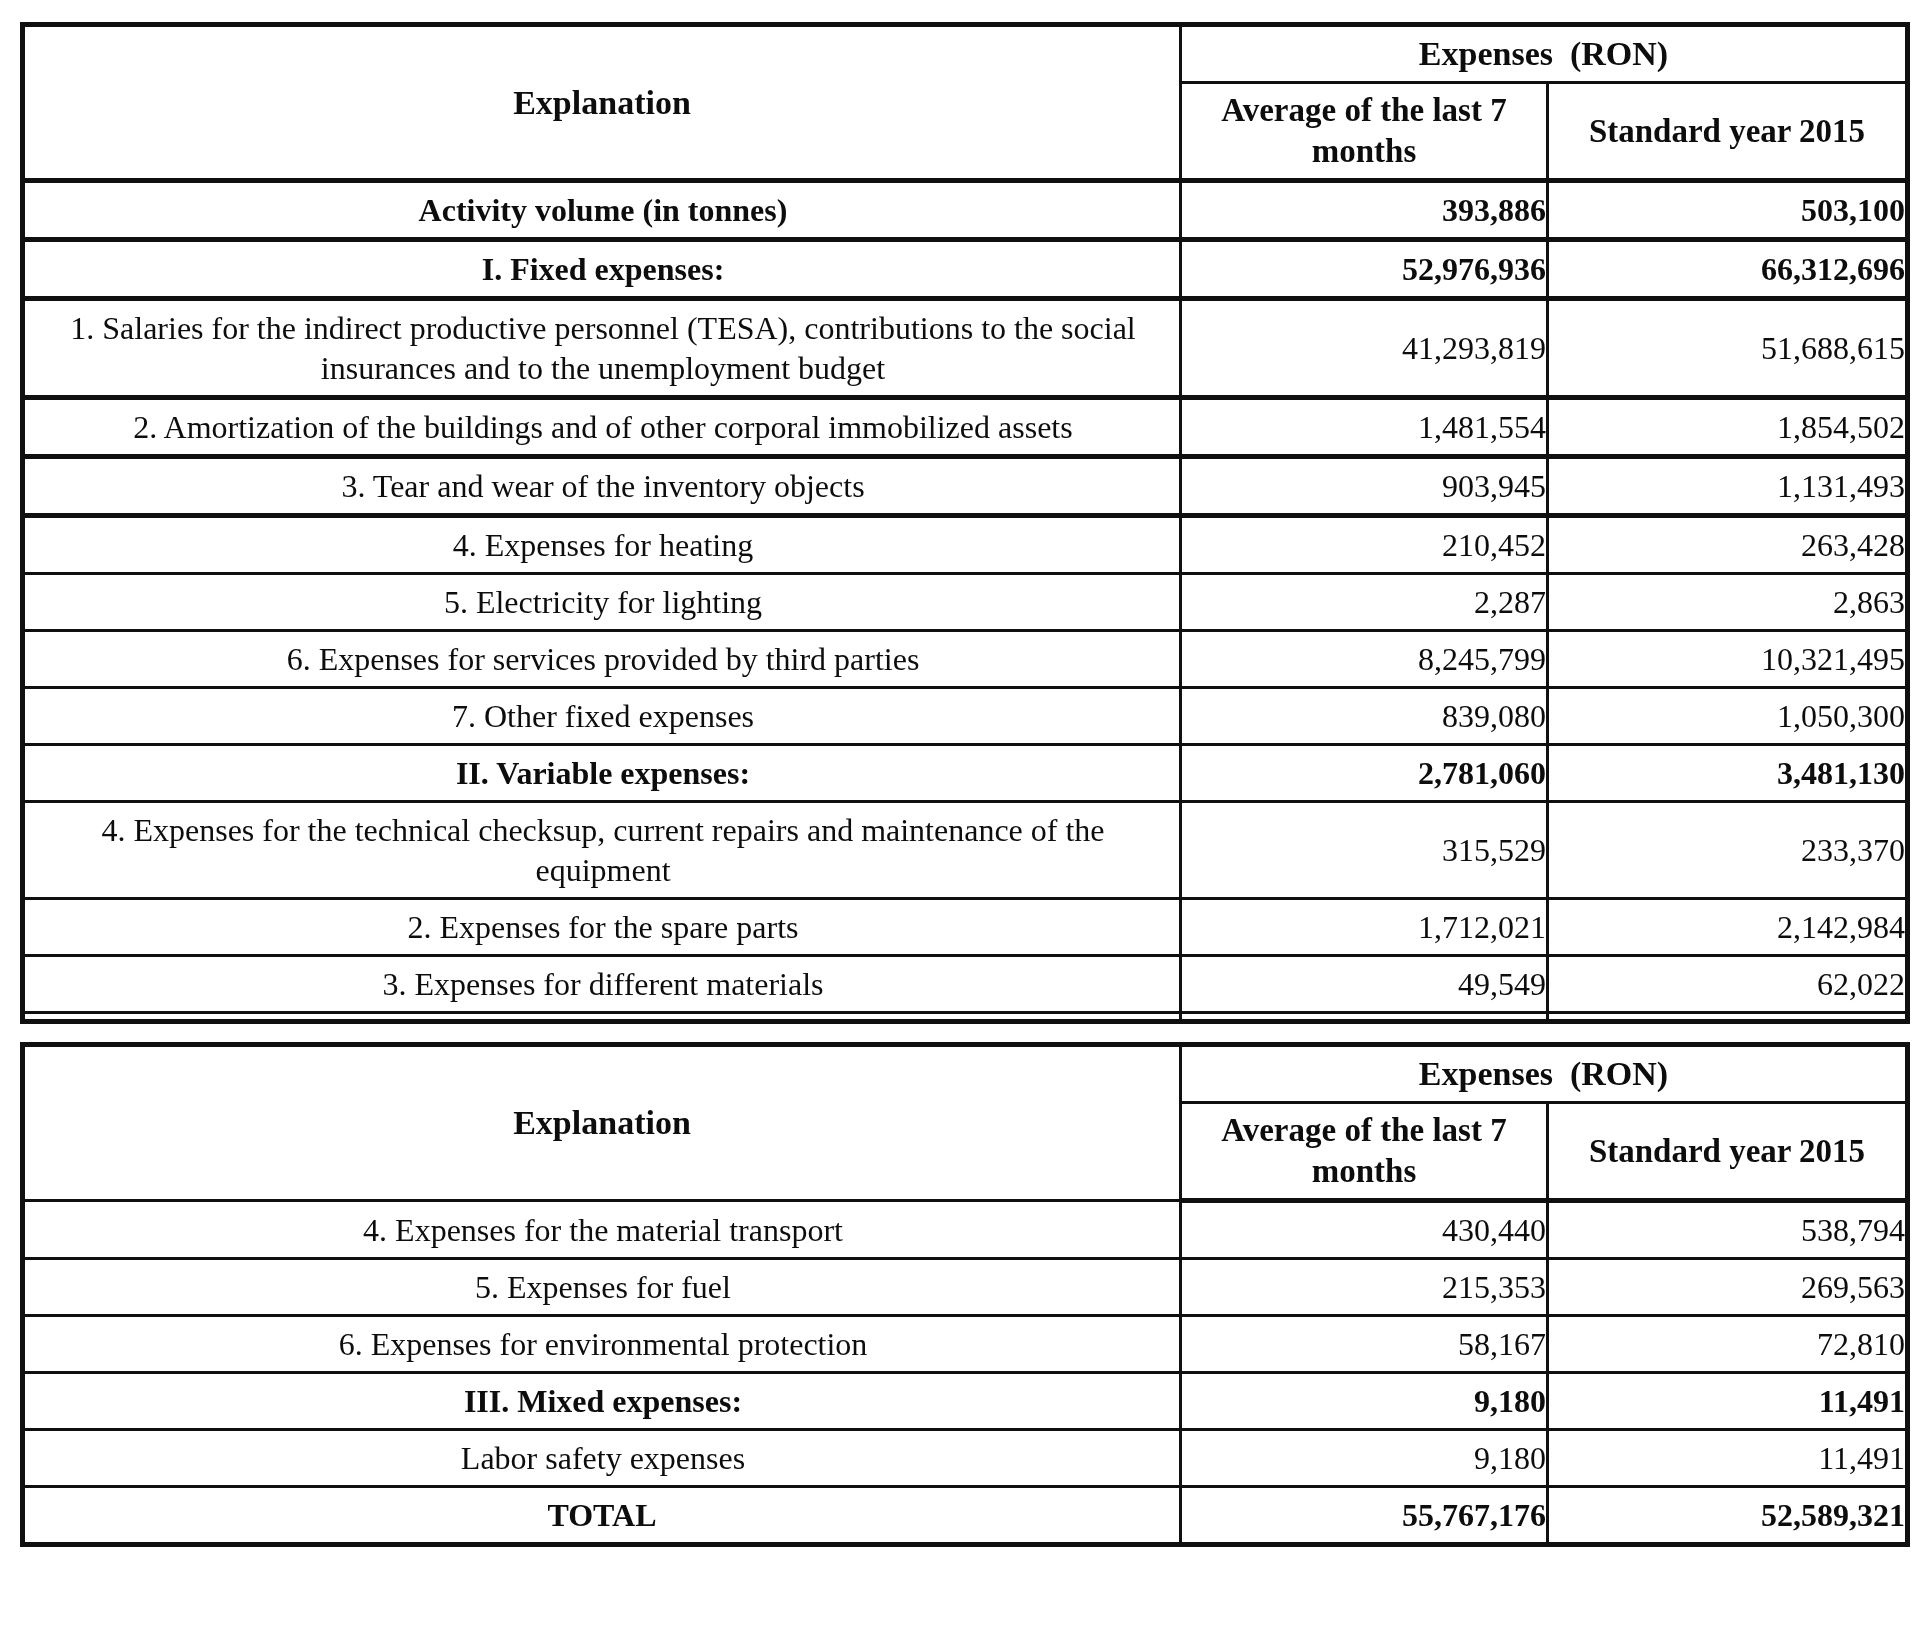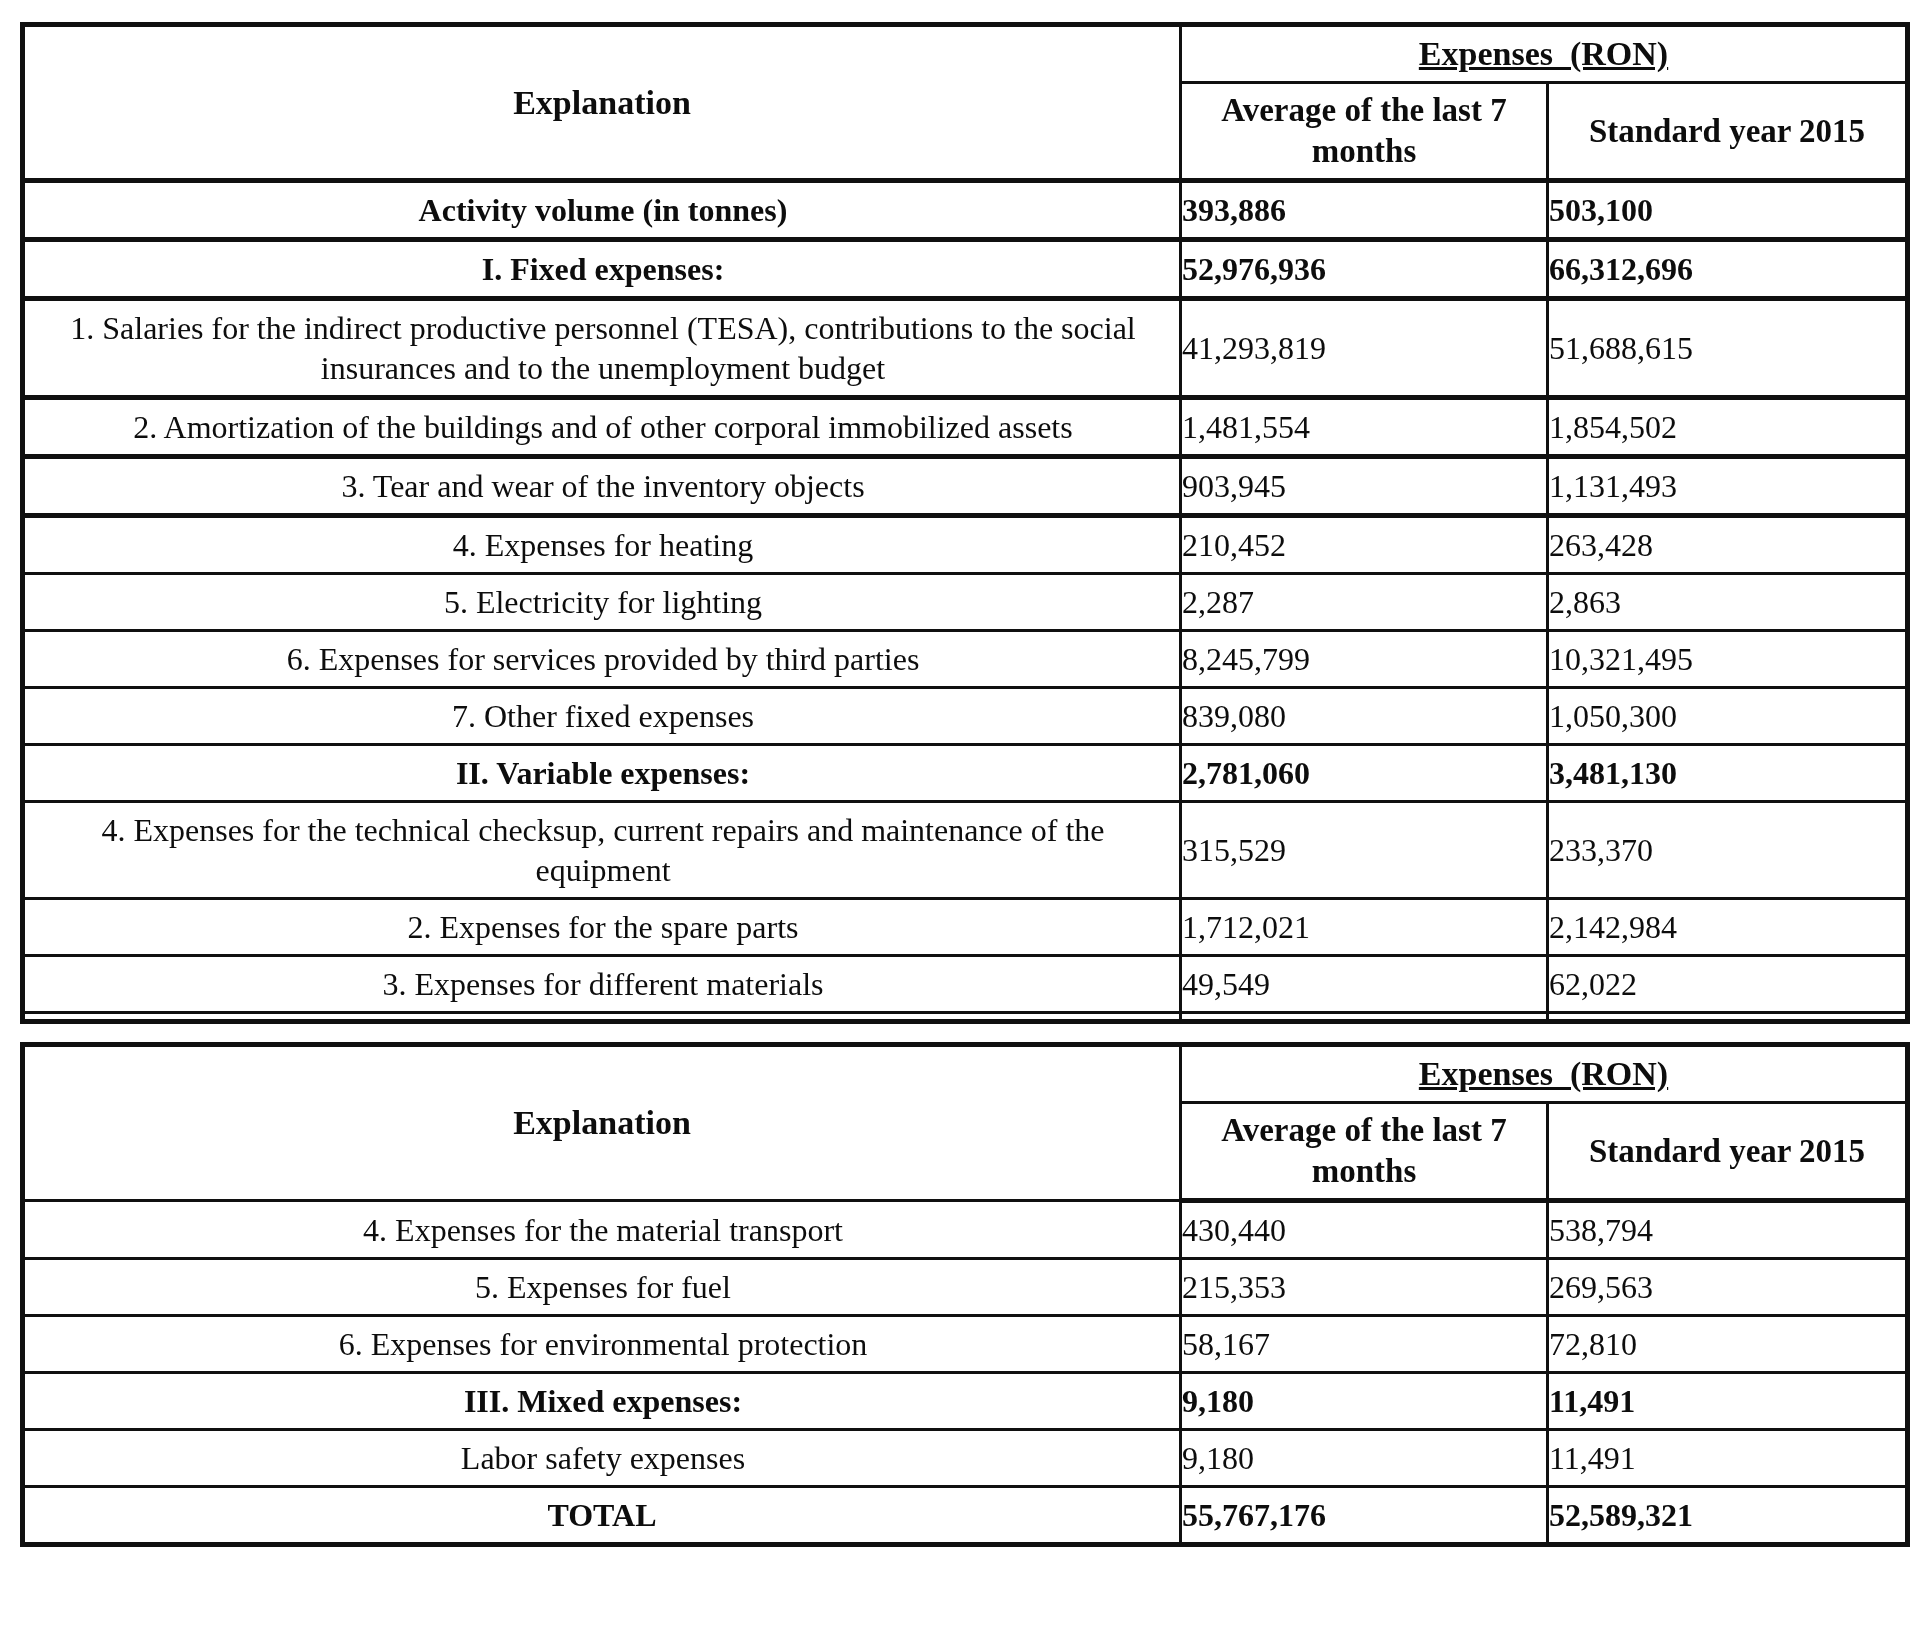--- a/index.html
+++ b/index.html
@@ -28,31 +28,31 @@
     border: 3px solid #101010;
     vertical-align: middle;
     overflow: hidden;
   }
   thead th {
     text-align: center;
     font-weight: bold;
     padding: 4px 8px;
   }
   th.expl { font-size: 34px; }
-  th.group-th { font-size: 34px; height: 58px; white-space: pre-wrap; text-decoration: underline; }
+  th.group-th { font-size: 34px; height: 58px; white-space: pre-wrap; }
   tr.subrow th { font-size: 33px; line-height: 1.24; height: 98px; border-bottom-width: 5px; }
 
   tbody td {
     font-size: 32px;
     line-height: 1.25;
     padding: 7px 0;
     height: 56px;
   }
   td.label { text-align: center; padding-left: 16px; padding-right: 14px; }
-  td.num   { }
+  td.num   { text-align: right; }
 
   tr.bold td { font-weight: bold; }
   tr.thick td { border-top-width: 5px; border-bottom-width: 5px; }
   tr.center-label td.label { text-align: center; padding-left: 0; padding-right: 0; }
 
   
   tfoot td.sliver { height: 9px; padding: 0; border-top: 3px solid #101010; }
 
   .table-gap { height: 18px; }
 </style>

